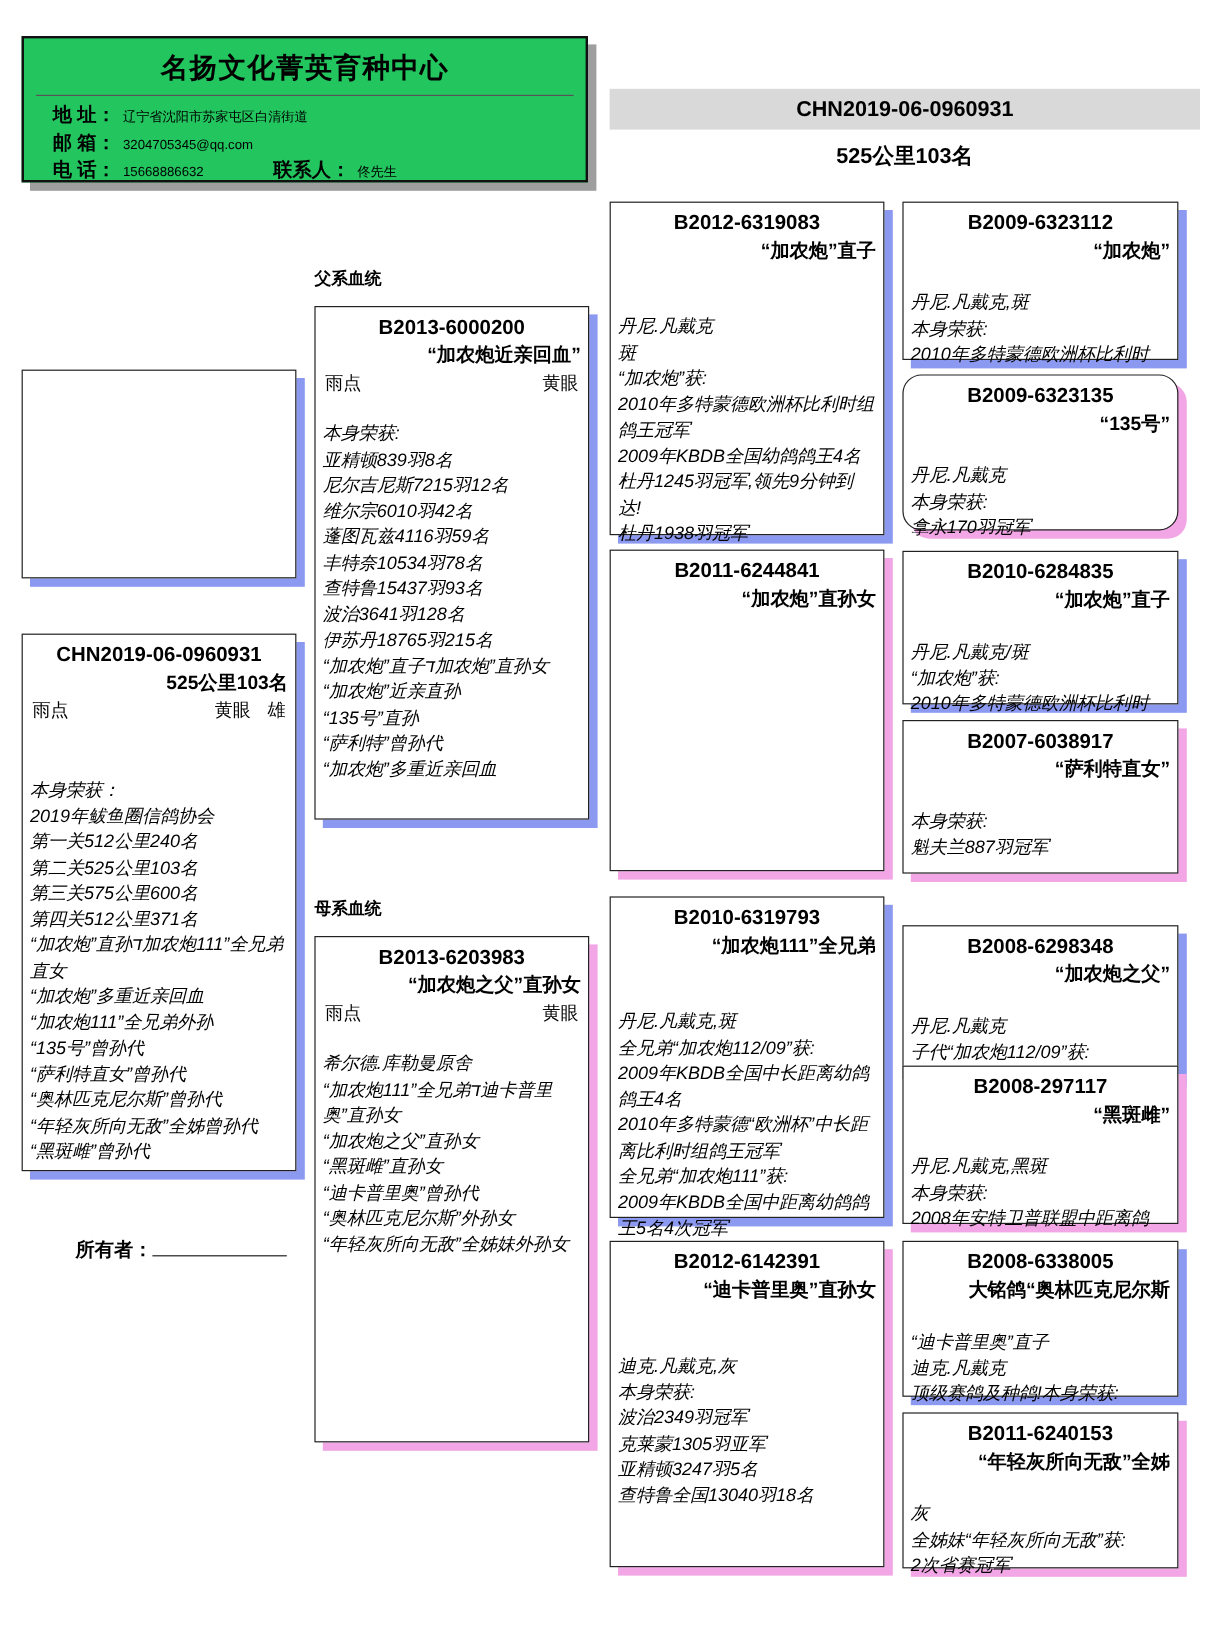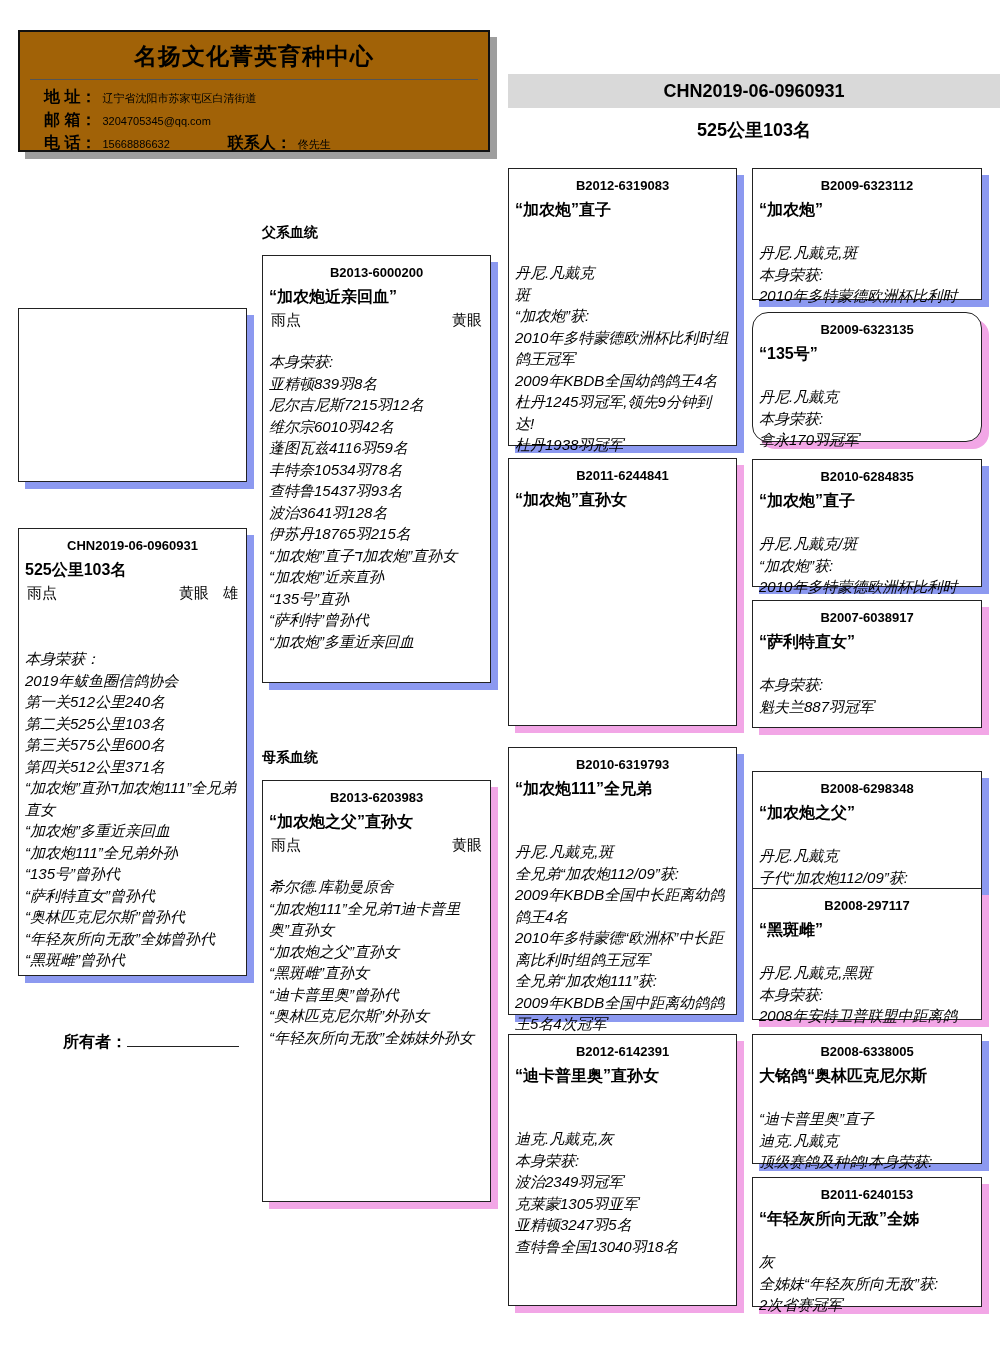--- a/index.html
+++ b/index.html
@@ -1,38 +1,38 @@
 <!DOCTYPE html>
 <html style="--male_shadow: #8c99f0; --female_shadow: #f2a6e6; --header_shadow: #9e9e9e; --bar_bg: #d9d9d9;"><head>
 <meta charset="utf-8">
 <style>
   html,body{margin:0;padding:0;background:#fff;}
   #page{position:relative;width:1006px;height:1366px;background:#fff;overflow:hidden;
         font-family:"Liberation Sans",sans-serif;color:#000;}
   
-  .hdr-box{position:absolute;left:18px;top:30px;width:468px;height:118px;background:#a16207;
+  .hdr-box{position:absolute;left:18px;top:30px;width:468px;height:118px;background:#22c55e;
            border:2px solid #111;box-shadow:7px 7px 0 var(--header_shadow);}
   .hdr-title{font-size:23px;font-weight:bold;text-align:center;margin-top:9px;letter-spacing:1px;}
   .hdr-divider{border-top:1px solid #555;margin:7px 10px 6px 10px;}
   .hdr-row{display:flex;align-items:baseline;padding:1px 12px 1px 24px;line-height:20px;}
   .hdr-label{font-size:16px;font-weight:bold;white-space:nowrap;}
   .hdr-value{font-size:11px;margin-left:6px;white-space:nowrap;}
   .hdr-label.second{margin-left:58px;}
   
   .ring-bar{position:absolute;left:508px;top:74px;width:492px;height:34px;background:var(--bar_bg);
             font-size:18px;font-weight:bold;text-align:center;line-height:34px;}
   .ring-result{position:absolute;left:508px;top:118px;width:492px;font-size:18px;font-weight:bold;text-align:center;}
   
   .sec-label{position:absolute;font-size:14px;font-weight:bold;}
   
   .pbox{position:absolute;background:#fff;border:1px solid #222;padding:5px 6px;box-sizing:border-box;}
   .pbox.male{box-shadow:7px 7px 0 var(--male_shadow);}
   .pbox.female{box-shadow:7px 7px 0 var(--female_shadow);}
-  .ring{font-size:13px;font-weight:bold;text-align:center;line-height:24px;}
-  .pname{font-size:16px;font-weight:bold;text-align:left;line-height:24px;}
+  .ring{font-size:17px;font-weight:bold;text-align:center;line-height:24px;}
+  .pname{font-size:16px;font-weight:bold;text-align:right;line-height:24px;}
   .traits{display:flex;justify-content:space-between;font-size:15px;line-height:22px;padding:0 2px;}
   .traits .right span{margin-left:14px;}
   .pbody{font-size:15px;line-height:21.5px;white-space:pre-line;word-break:break-all;font-style:italic;}
   .pbody.gap-lg{margin-top:44px;}
   .pbody.gap-md{margin-top:40px;}
   .pbody.gap-sm{margin-top:20px;}
   
   .owner{position:absolute;left:63px;top:1030px;font-size:16px;font-weight:bold;}
   .owner-line{display:inline-block;width:112px;border-bottom:1px solid #222;height:16px;}
 </style>

